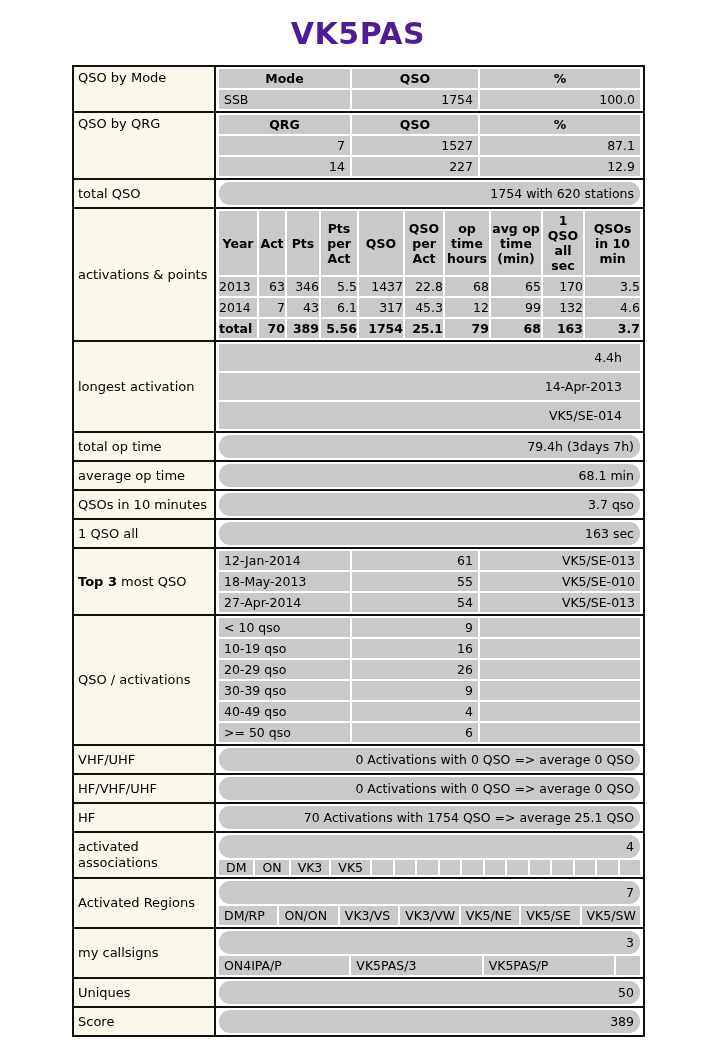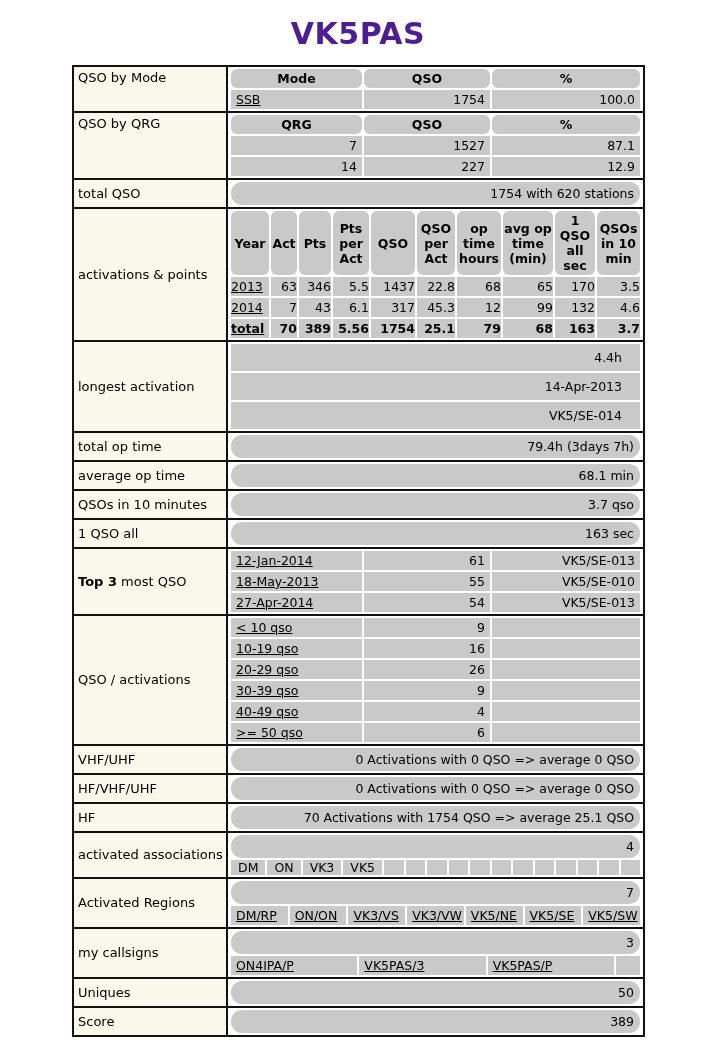--- a/index.html
+++ b/index.html
@@ -21,21 +21,21 @@
   }
   .stat-table {
     margin-left:72px;
     width:573px;
     border:2px solid #111;
     background:#fff;
   }
   .sec { display:flex; border-bottom:2px solid #111; }
   .sec:last-child { border-bottom:none; }
   .lab {
-    width:154px;
+    width:142px;
     background:#faf8ea;
     border-right:2px solid #111;
     padding:3px 2px 3px 4px;
     font-size:13px;
     line-height:16px;
     display:flex; align-items:center;
     flex-shrink:0;
   }
   .v-top .lab { align-items:flex-start; }
   .b { font-weight:bold; }
@@ -55,22 +55,22 @@
   .cell {
     background:#c9c9c9;
     padding:2px 5px;
     font-size:12.5px;
     line-height:15px;
     overflow:hidden;
     white-space:nowrap;
   }
   .gact .cell { padding:2px 0; }
   .hdr { font-weight:bold; text-align:center; white-space:normal;
-         display:flex; align-items:center; justify-content:center;border-radius:6px; }
-  .l { text-align:left;text-decoration:underline; }
+         display:flex; align-items:center; justify-content:center; }
+  .l { text-align:left; }
   .r { text-align:right; }
   .single { padding:4px 6px;border-radius:11px; }
   .tall { padding:6px 18px; }
   .chip { background:#c9c9c9; padding:0 7px; font-size:12.5px; line-height:15px; }
   .chip.empty { flex:1 1 0; padding:2px 0; }
 </style>
 </head>
 <body>
 
 <div class="title">VK5PAS</div>

